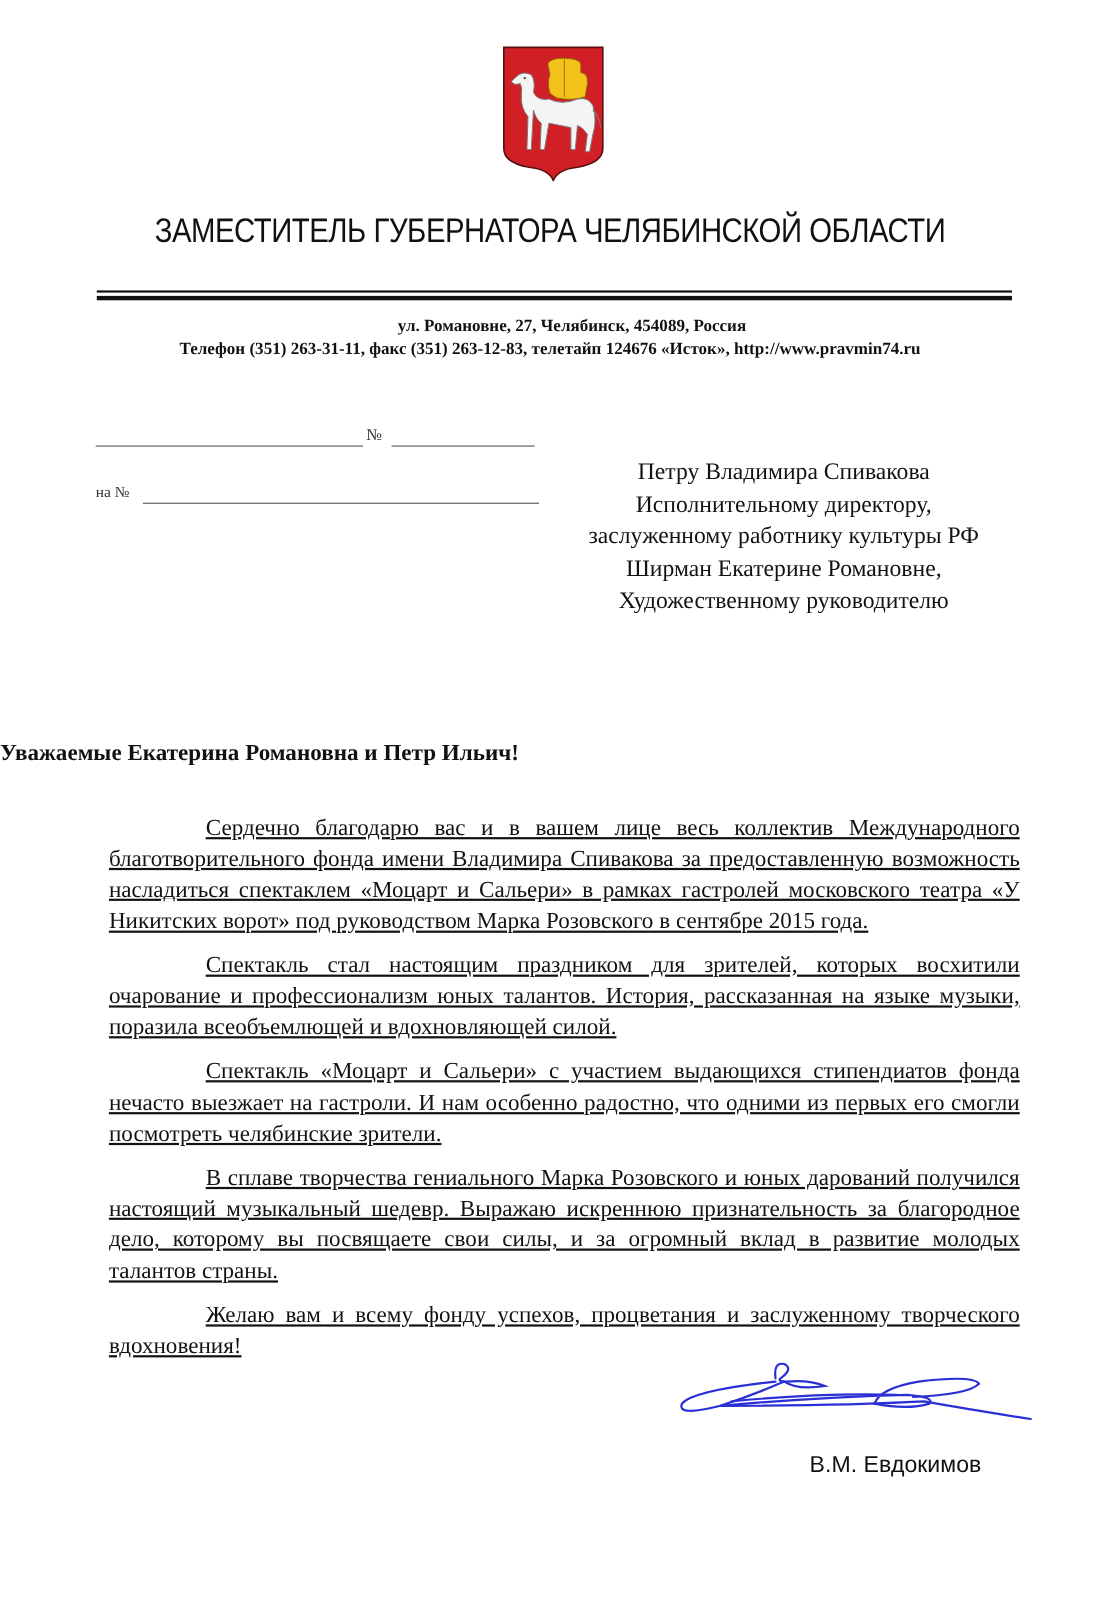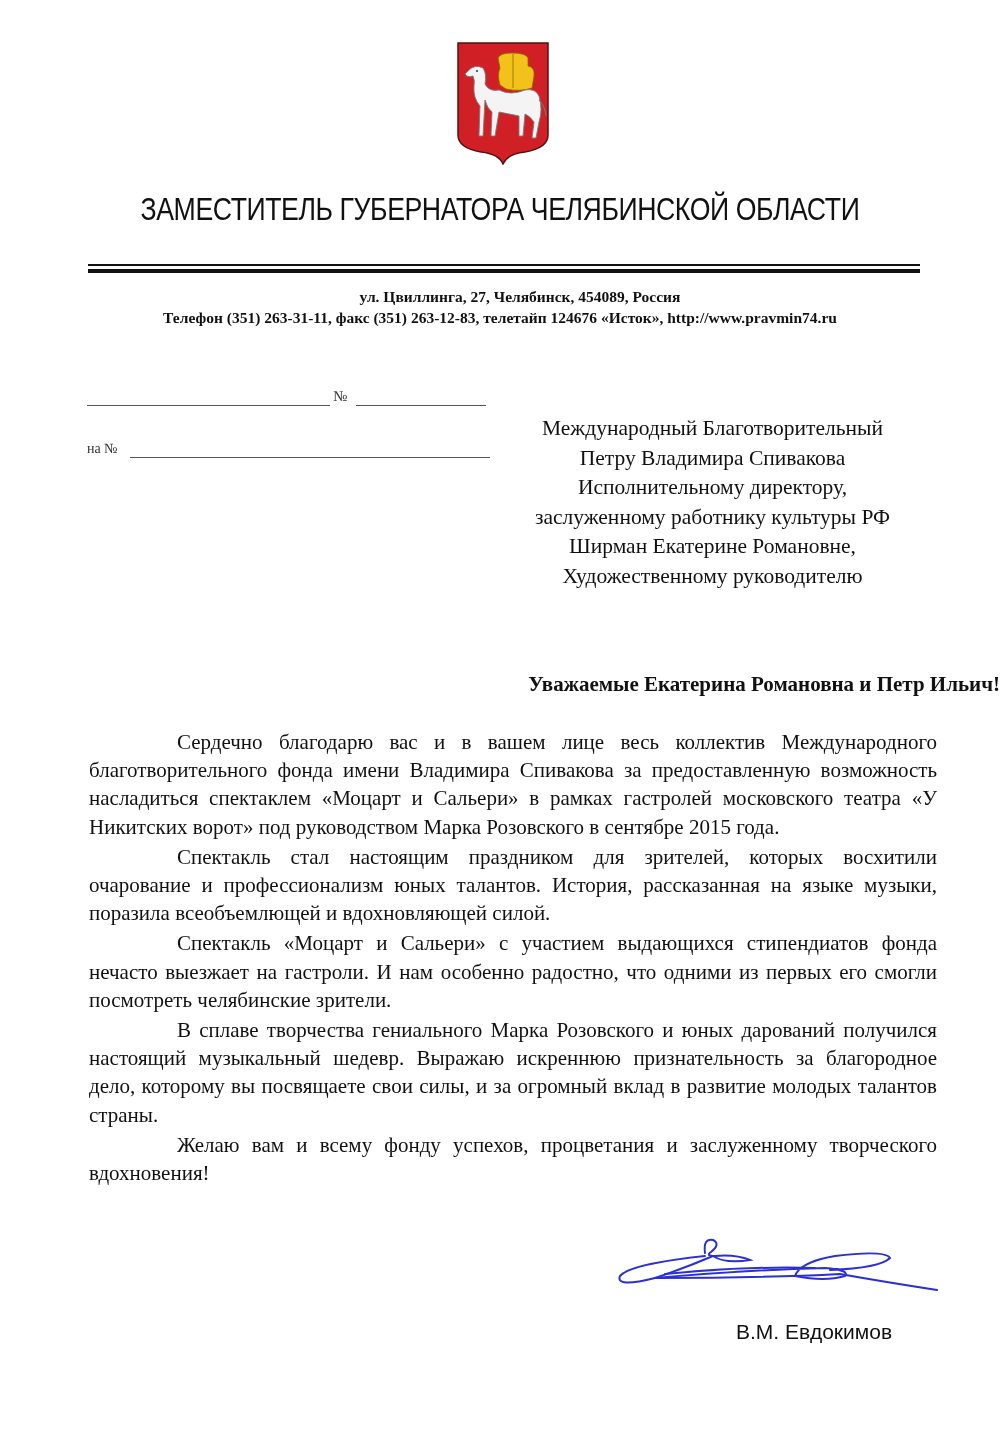--- a/index.html
+++ b/index.html
@@ -22,29 +22,29 @@
   .addr2 { top: 309px; left: 60px; width: 880px; }
   .reg {
     font-family: "Liberation Serif", serif; font-size: 14px; color: #333;
   }
   .reg-line { border-bottom: 1px solid #555; height: 1px; }
   .recipient {
     left: 490px; width: 445px; top: 414px; text-align: center;
     font-family: "Liberation Serif", serif; font-size: 21.5px; line-height: 29.5px; color: #111;
   }
   .greeting {
-    left: 0; width: 1000px; top: 672px; text-align: right;
+    left: 0; width: 1000px; top: 672px; text-align: left;
     font-family: "Liberation Serif", serif; font-weight: bold; font-size: 21px; color: #111;
   }
   .body-text {
     left: 87px; width: 852px; top: 726px;
     font-family: "Liberation Serif", serif; font-size: 21px; line-height: 28.2px;
     text-align: justify; color: #111;
   }
-  .body-text p { margin: 2px; text-indent: 88px; }
+  .body-text p { margin: 12px; text-indent: 88px; text-decoration: underline; }
   .signature-img { left: 595px; top: 1228px; width: 345px; height: 80px; }
   .signer {
     left: 736px; top: 1320px;
     font-family: Liberation Sans, sans-serif; font-size: 21px; color: #111;
   }
 </style>
 </head>
 <body>
 
 <div class="abs emblem">
@@ -58,31 +58,30 @@
     <path d="M84 60 Q90 66 91 76" fill="none" stroke="#7a7a7a" stroke-width="1"></path>
     <circle cx="22" cy="31" r="1" fill="#333"></circle>
   </svg>
 </div>
 
 <div class="abs org-title">ЗАМЕСТИТЕЛЬ ГУБЕРНАТОРА ЧЕЛЯБИНСКОЙ ОБЛАСТИ</div>
 
 <div class="abs rule-thin"></div>
 <div class="abs rule-thick"></div>
 
-<div class="abs address addr1">ул. Цвиллинга, 27, Челябинск, 454089, Россия</div>
+<div class="abs address addr1">ул. Романовне, 27, Челябинск, 454089, Россия</div>
 <div class="abs address addr2">Телефон (351) 263-31-11, факс (351) 263-12-83, телетайп 124676 «Исток», http://www.pravmin74.ru</div>
 
 <div class="abs reg-line" style="left:87px; top:404px; width:243px;"></div>
 <div class="abs reg" style="left:333px; top:388px; font-size:15px;">№</div>
 <div class="abs reg-line" style="left:356px; top:404px; width:130px;"></div>
 <div class="abs reg" style="left:87px; top:441px;">на №</div>
 <div class="abs reg-line" style="left:130px; top:456px; width:360px;"></div>
 
 <div class="abs recipient">
-  <div>Международный  Благотворительный</div>
   <div>Петру Владимира Спивакова</div>
   <div>Исполнительному директору,</div>
   <div>заслуженному работнику культуры РФ</div>
   <div>Ширман Екатерине Романовне,</div>
   <div>Художественному  руководителю</div>
 </div>
 
 <div class="abs greeting">Уважаемые Екатерина Романовна и Петр Ильич!</div>
 
 <div class="abs body-text">

